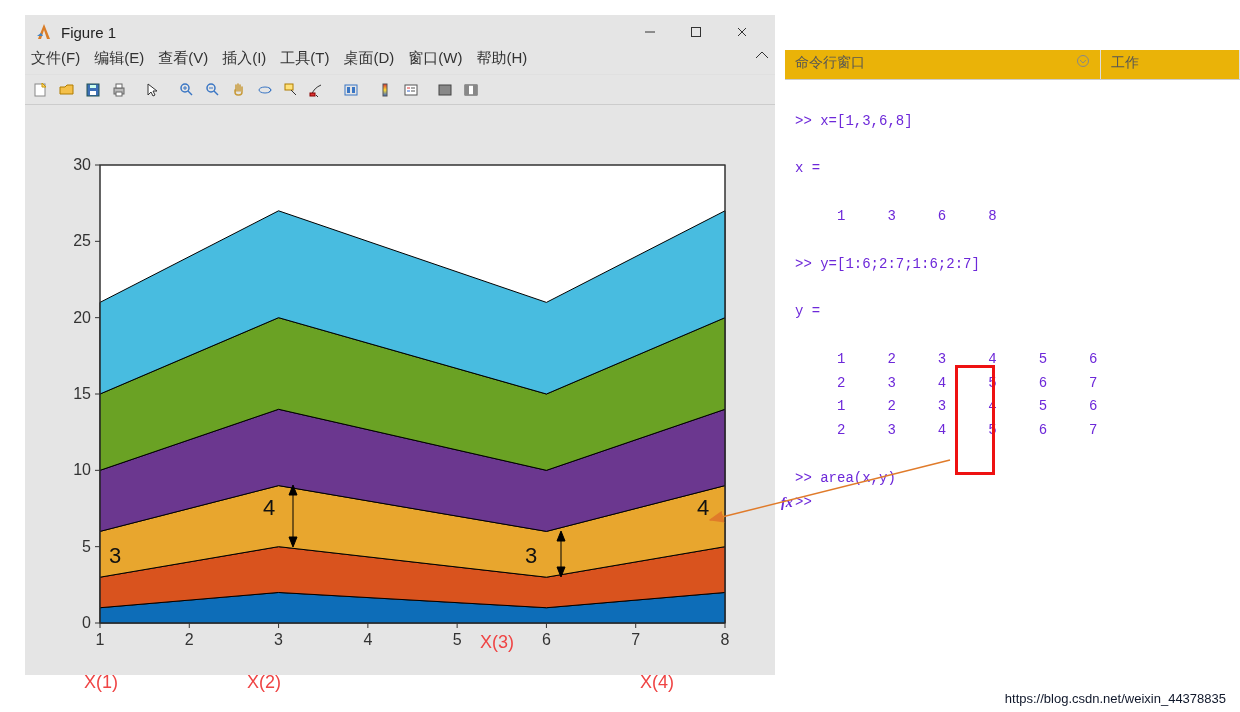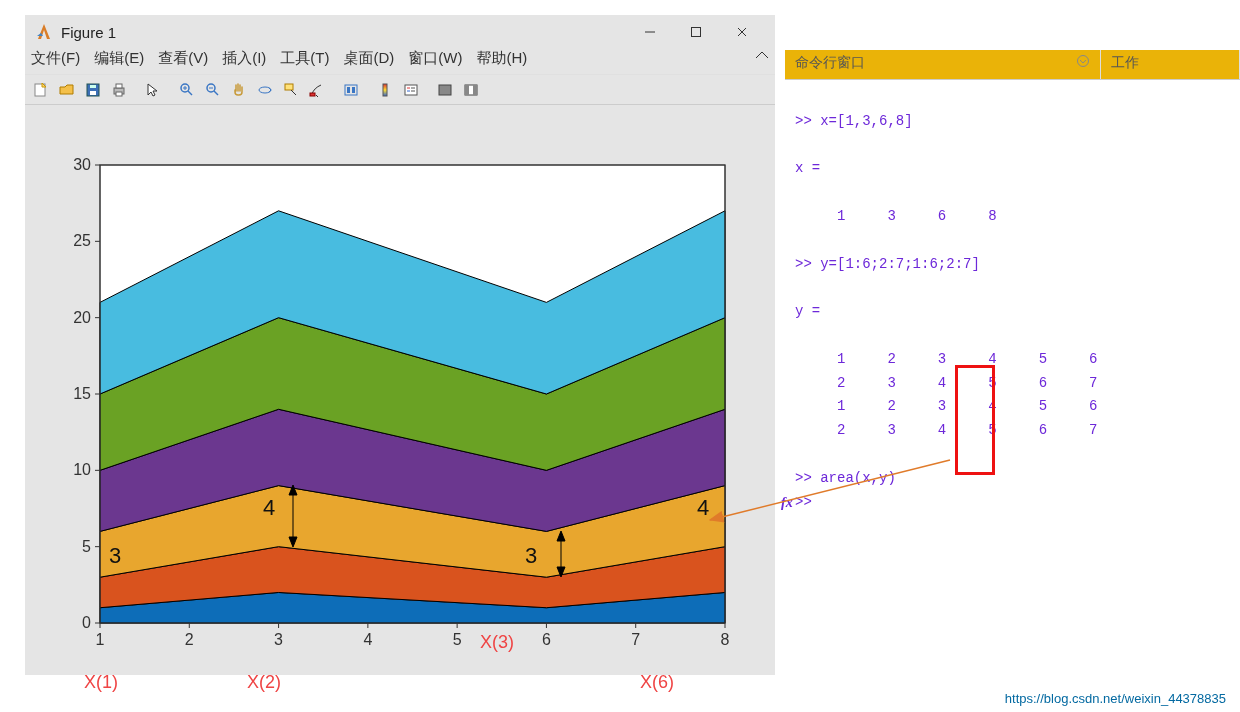--- a/index.html
+++ b/index.html
@@ -114,21 +114,21 @@
     pointer-events: none;
   }
   .xlabels {
     position: absolute;
     font-size: 18px;
     color: #ef4444;
   }
   .watermark {
     position: absolute;
     right: 14px; bottom: 6px;
-    color: #0369a1;
+    color: #0f172a;
     font-size: 13px;
   }
 </style>
 </head>
 <body>
 
 <div class="figure-frame">
 
   <div class="titlebar">
     <span class="app-icon">
@@ -361,21 +361,21 @@
       <text x="500" y="458">3</text>
       <text x="672" y="410">4</text>
     </g>
   </svg>
   </div>
 </div>
 
 <div class="xlabels" style="left:84px;  top:672px">X(1)</div>
 <div class="xlabels" style="left:247px; top:672px">X(2)</div>
 <div class="xlabels" style="left:480px; top:632px">X(3)</div>
-<div class="xlabels" style="left:640px; top:672px">X(6)</div>
+<div class="xlabels" style="left:640px; top:672px">X(4)</div>
 
 <div class="right-pane">
   <div class="tabrow">
     <div class="tab">
       <span>命令行窗口</span>
       <span style="margin-left:auto">
         <svg width="14" height="14" viewBox="0 0 14 14">
             <circle cx="7" cy="7" r="5.5" fill="none" stroke="#888"></circle>
             <path d="M4 6 l3 3 l3 -3" fill="none" stroke="#888"></path>
           </svg>

